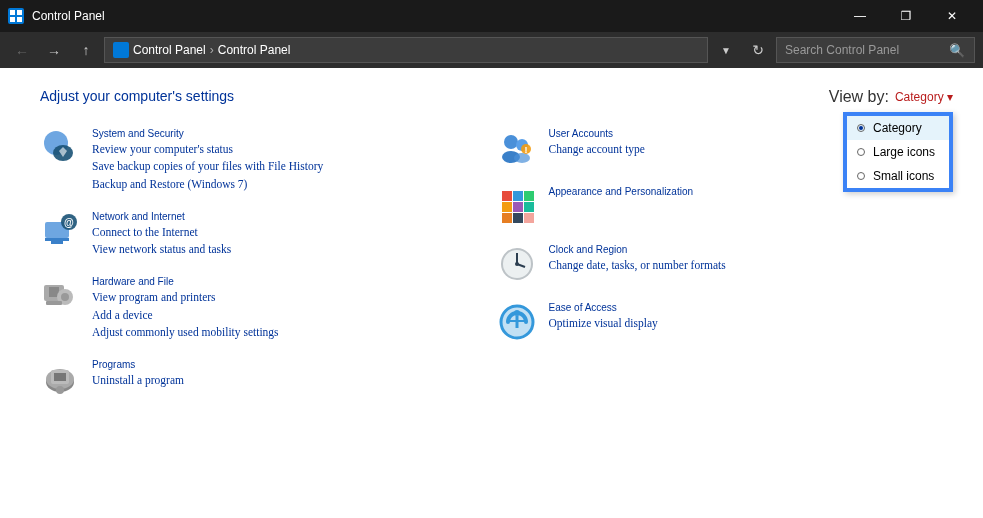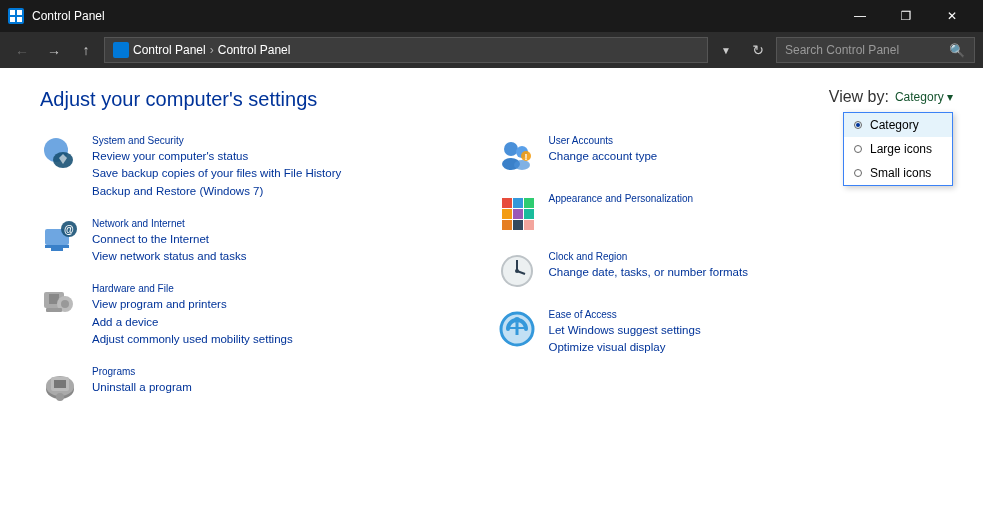--- a/index.html
+++ b/index.html
@@ -133,21 +133,21 @@
     .main-content {
       height: calc(518px - 32px - 36px);
       background: #fff;
       display: flex;
       flex-direction: column;
       padding: 20px 30px 20px 40px;
       position: relative;
     }
 
     .page-title {
-      font-size: 20px;
+      font-size: 14px;
       color: #003399;
       font-weight: 400;
       margin-bottom: 24px;
     }
 
     .categories-grid {
       display: grid;
       grid-template-columns: 1fr 1fr;
       gap: 0;
       flex: 1;
@@ -173,53 +173,54 @@
       cursor: pointer;
       margin-bottom: 2px;
     }
 
     .category-link {
       display: block;
       font-size: 11.5px;
       color: #003399;
       cursor: pointer;
       line-height: 1.5;
+      font-family: Liberation Serif, serif;
     }
 
     
     .view-by-container {
       position: absolute;
       top: 20px;
       right: 30px;
       display: flex;
       align-items: center;
       gap: 6px;
     }
     .view-by-label {
       font-size: 16px;
       color: #333;
     }
     .view-by-btn {
       font-size: 12px;
-      color: #14532d;
+      color: #b91c1c;
       background: none;
       border: none;
       cursor: pointer;
       display: flex;
       align-items: center;
       gap: 3px;
     }
 
     
     .dropdown-menu {
       position: absolute;
       top: 44px;
       right: 30px;
       background: #fff;
-      border: 1px solid #3b82f6;
+      border: 4px solid #3b82f6;
       min-width: 110px;
       box-shadow: 2px 2px 6px rgba(0,0,0,0.2);
       z-index: 100;
     }
     .dropdown-item {
       display: flex;
       align-items: center;
       padding: 5px 10px;
       font-size: 12px;
       color: #000;
@@ -437,19 +438,18 @@
             <circle cx="19" cy="19" r="16" fill="#3498db" opacity="0.3"></circle>
             <circle cx="19" cy="19" r="16" fill="none" stroke="#3498db" stroke-width="3"></circle>
             <path d="M10 19 A9 9 0 0 1 28 19" stroke="#3498db" stroke-width="4" fill="none" stroke-linecap="round"></path>
             <circle cx="19" cy="10" r="3" fill="#3498db"></circle>
             <line x1="19" y1="13" x2="19" y2="25" stroke="#3498db" stroke-width="3"></line>
             <line x1="12" y1="18" x2="26" y2="18" stroke="#3498db" stroke-width="2"></line>
           </svg>
         </div>
         <div class="category-info">
           <h3>Ease of Access</h3>
-          <span class="category-link">Let Windows suggest settings</span>
           <span class="category-link">Optimize visual display</span>
         </div>
       </div>
     </div>
   </div>
 </div>
 
 </body></html>

